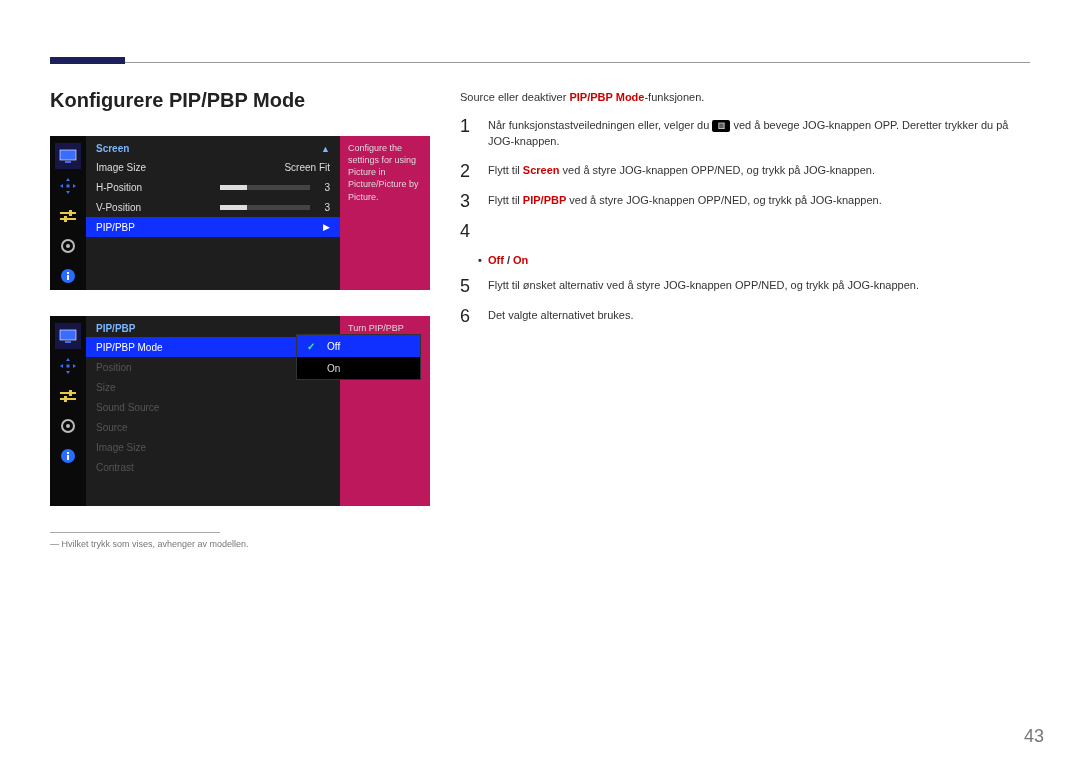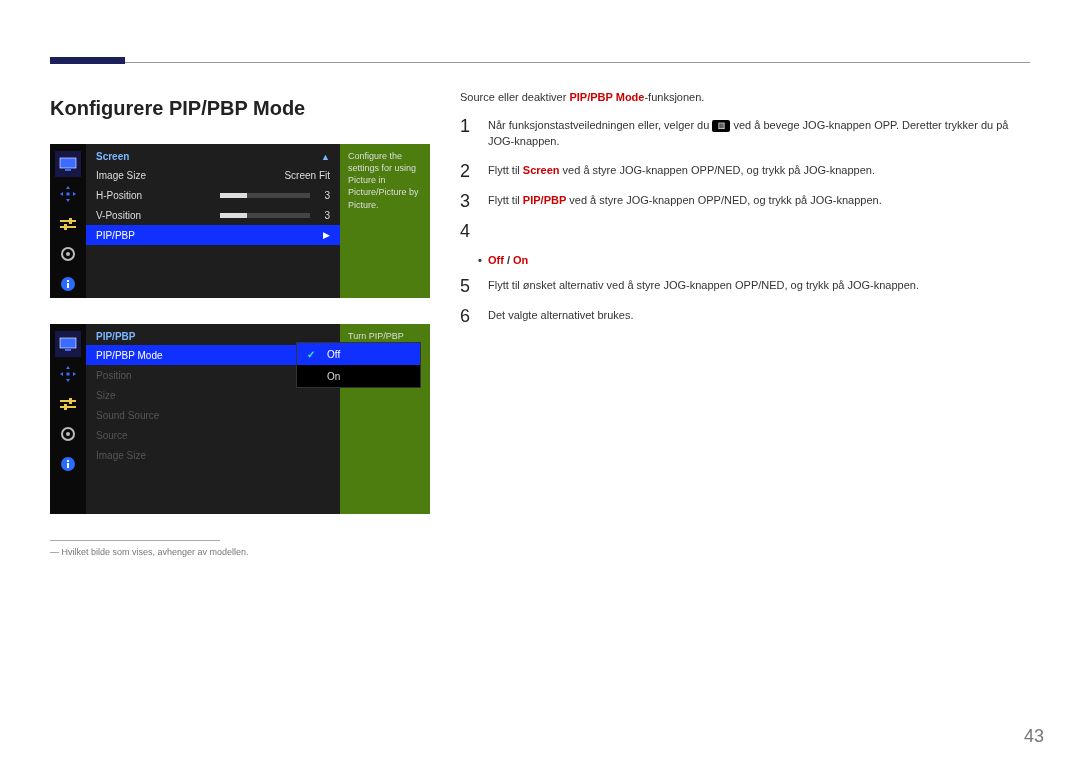--- a/index.html
+++ b/index.html
@@ -29,21 +29,20 @@
     left: 50px;
     top: 57px;
   }
   .columns {
     display: flex;
     gap: 30px;
   }
   .left-col {
     width: 380px;
     flex: 0 0 380px;
-    margin-top: 8px;
   }
   .right-col {
     flex: 1;
     font-size: 11px;
     line-height: 1.6;
     color: #333;
   }
   h1.title {
     font-size: 20px;
     font-weight: 700;
@@ -81,21 +80,21 @@
   .nav-icon.selected { background: rgba(60,60,255,0.25); }
 
   .osd-mid {
     flex: 1;
     background: #1e1e1e;
     padding: 4px 0;
     position: relative;
   }
   .osd-right {
     width: 90px;
-    background: #4d7c0f;
+    background: #be185d;
     padding: 6px 8px;
     font-size: 9px;
     line-height: 1.35;
     color: #ddd;
   }
   .section-header {
     color: #7ab7ff;
     font-weight: 600;
     padding: 3px 10px;
     font-size: 10px;
@@ -382,38 +381,41 @@
           </div>
           <div class="osd-row disabled">
             <span>Sound Source</span>
           </div>
           <div class="osd-row disabled">
             <span>Source</span>
           </div>
           <div class="osd-row disabled">
             <span>Image Size</span>
           </div>
+          <div class="osd-row disabled">
+            <span>Contrast</span>
+          </div>
 
           <div class="popup">
             <div class="popup-row sel">
               <span class="check">✓</span>
               <span>Off</span>
             </div>
             <div class="popup-row">
               <span class="check"></span>
               <span>On</span>
             </div>
           </div>
         </div>
 
         <div class="osd-right">Turn PIP/PBP Mode on or off.</div>
       </div>
 
       <div class="footnote-rule"></div>
-      <div class="footnote">― Hvilket bilde som vises, avhenger av modellen.</div>
+      <div class="footnote">― Hvilket trykk som vises, avhenger av modellen.</div>
     </div>
 
     <div class="right-col">
       <div class="instr-line">
         <span>Source eller deaktiver </span><span class="hl">PIP/PBP Mode</span><span>-funksjonen.</span>
       </div>
 
       <div class="step">
         <div class="step-num">1</div>
         <div class="step-text">

